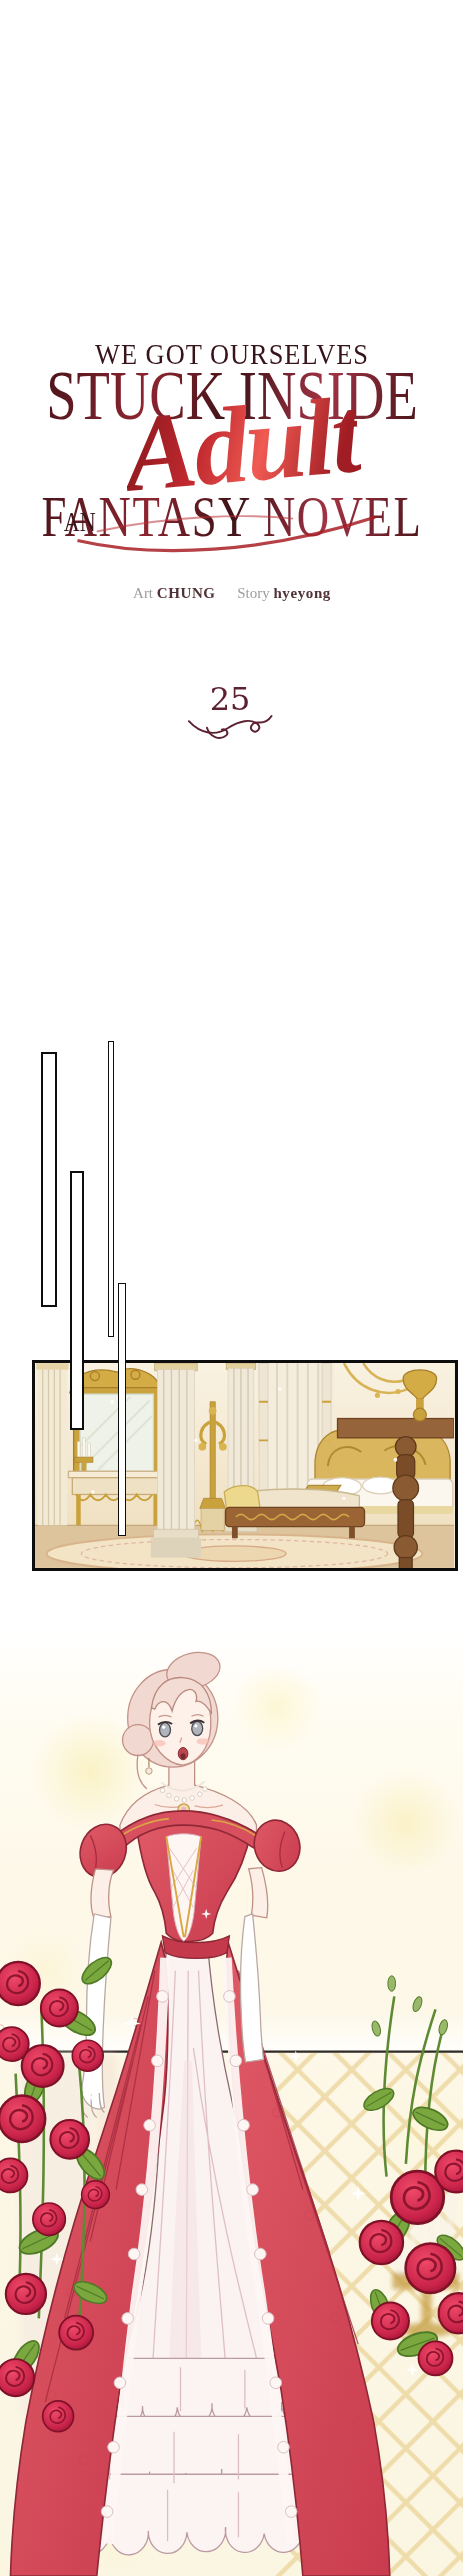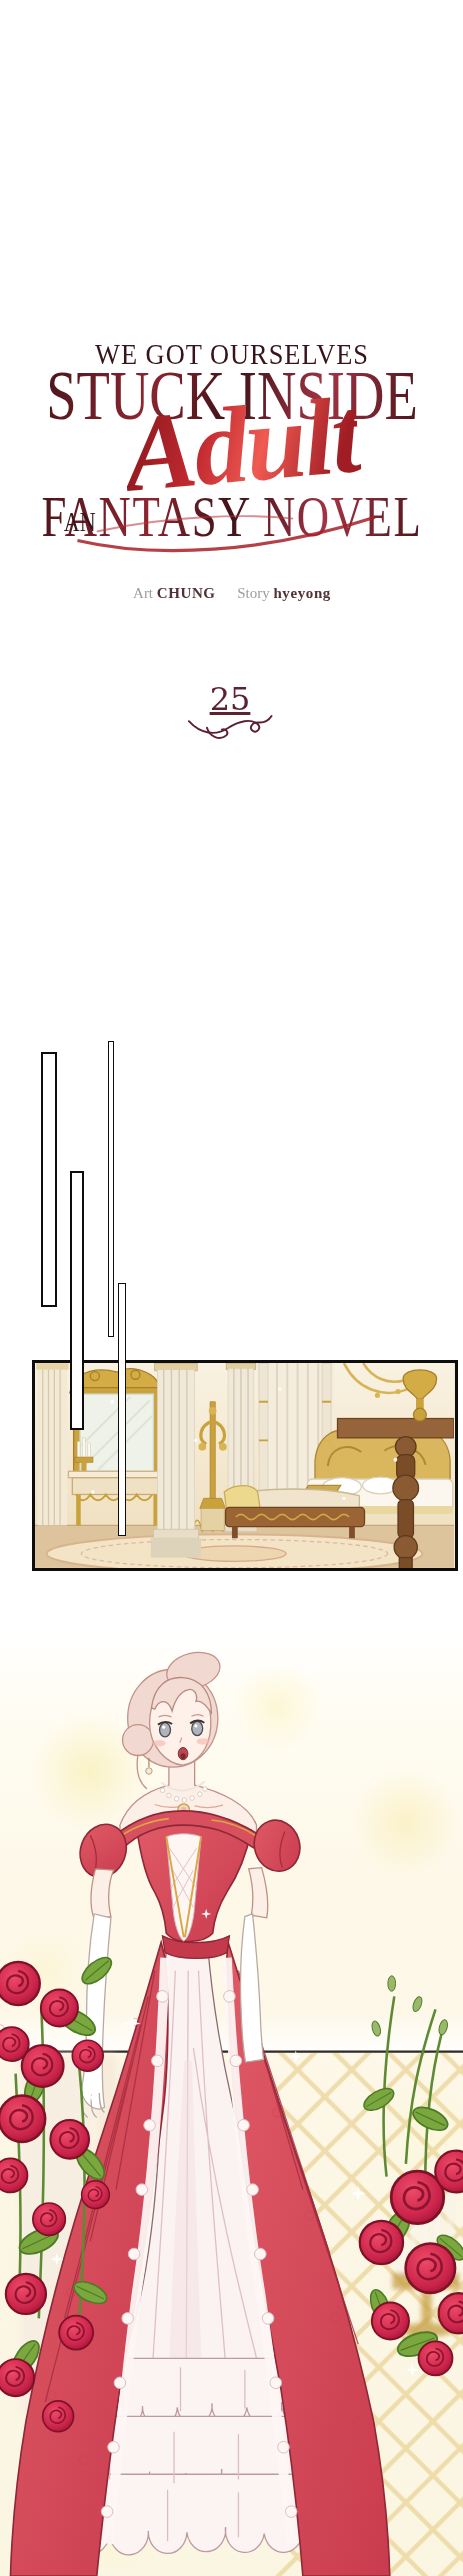--- a/index.html
+++ b/index.html
@@ -45,21 +45,21 @@
 
   
   #credits{left:0;top:585px;width:464px;text-align:center;font-size:15px;z-index:4;}
   #credits .lbl{color:var(--credit-gray,#9d9d9d);}
   #credits .name{color:var(--credit-name,#503236);font-weight:bold;letter-spacing:0.6px;}
   #credits .gap{display:inline-block;width:14px;}
 
   
   #ep-num{
     left:0;top:680px;width:460px;text-align:center;font-size:32px;
-    color:var(--episode-maroon,#5d2232);font-family:"DejaVu Serif",serif;z-index:4;text-decoration:underline;
+    color:var(--episode-maroon,#5d2232);font-family:"DejaVu Serif",serif;z-index:4;
   }
   #ep-flourish{left:185px;top:712px;z-index:4;}
 
   
   .prect{background:#ffffff;border:2.6px solid var(--frame-black,#0d0d0d);box-sizing:border-box;}
   #r1{left:41px;top:1052px;width:16px;height:255px;z-index:2;}
   #r2{left:70px;top:1171px;width:14px;height:259px;z-index:3;}
   #r3{left:108px;top:1041px;width:6.4px;height:296px;border-width:1.9px;z-index:2;}
   #r4{left:118px;top:1283px;width:7.7px;height:253px;border-width:1.9px;z-index:3;}
 

